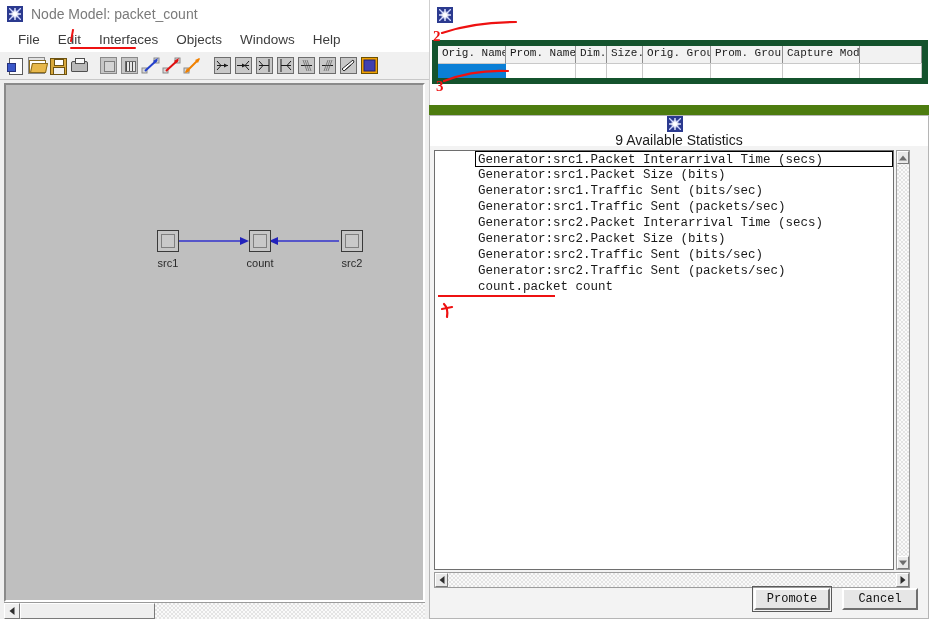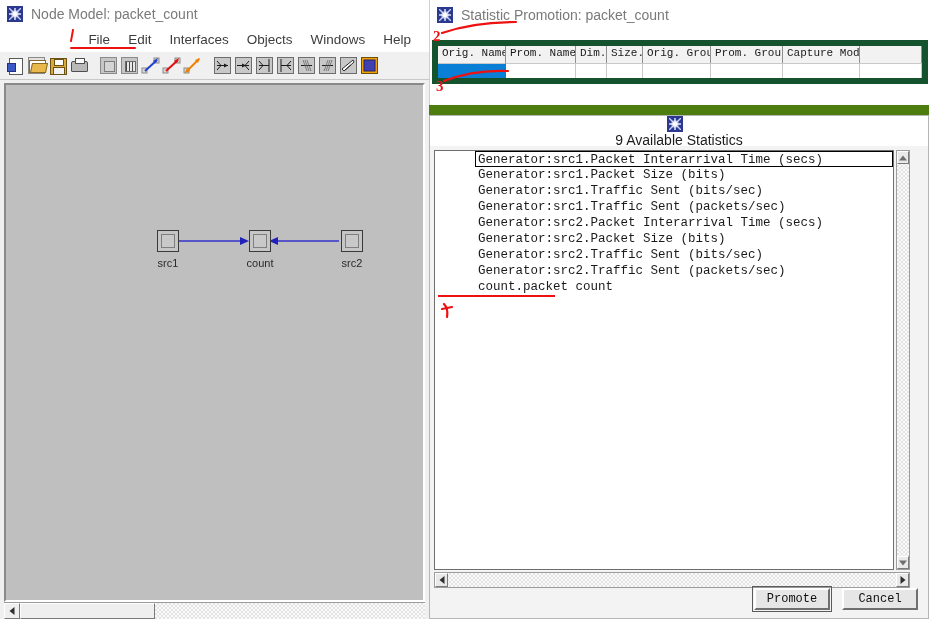--- a/index.html
+++ b/index.html
@@ -55,21 +55,20 @@
     color: #7a7a7a;
     white-space: nowrap;
   }
   .menubar {
     height: 25px;
     display: flex;
     align-items: center;
     background: #ffffff;
     padding-left: 18px;
     position: relative;
-    justify-content: flex-end;
   }
   .menu-item {
     font-size: 13.5px;
     color: #3d3d3d;
     padding: 0 9px 0 0;
     margin-right: 9px;
     white-space: nowrap;
     cursor: default;
   }
   .menu-item:first-child { margin-left: 0; }
@@ -626,21 +625,20 @@
           <span class="tri tri-l"></span>
         </div>
       <div class="sb-thumb-h"></div>
       <div class="sb-track"></div>
     </div>
   </div>
 
   <div id="promo-window">
     <div class="win-titlebar">
       <div class="app-icon"></div>
-      <div class="win-title-text">Statistic Promotion: packet_count</div>
     </div>
 
     <div class="promo-table">
       <div class="promo-head">
         <div class="c1">Orig. Name</div>
         <div class="c2">Prom. Name</div>
         <div class="c3">Dim.</div>
         <div class="c4">Size.</div>
         <div class="c5">Orig. Group</div>
         <div class="c6">Prom. Group</div>

